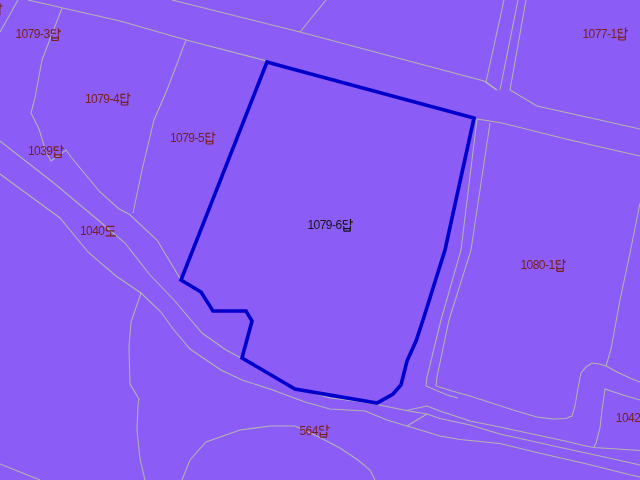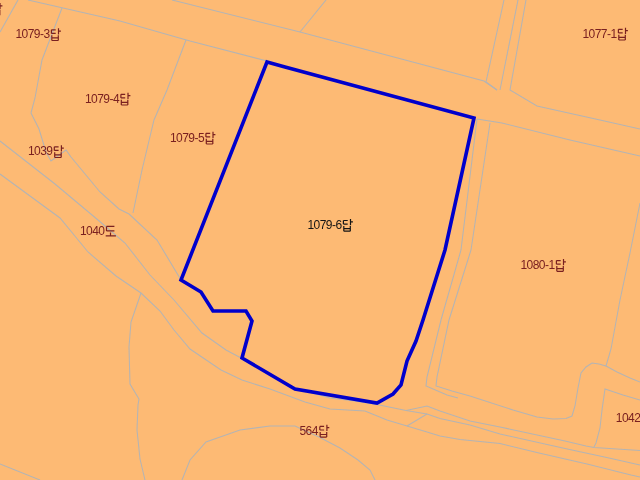--- a/index.html
+++ b/index.html
@@ -1,16 +1,16 @@
 <!DOCTYPE html>
 <html><head>
 <meta charset="utf-8">
 <style>
 html,body{margin:0;padding:0;background:#fff;}
-#map{position:relative;width:640px;height:480px;overflow:hidden;background:#fdba74;}
+#map{position:relative;width:640px;height:480px;overflow:hidden;background:#8b5cf6;}
 svg{display:block;}
 .g{stroke:#b4b4b4;stroke-width:1.05;fill:none;}
 .blue{stroke:#0000cc;stroke-width:3.6;fill:none;stroke-linejoin:miter;}
 .lbl{stroke:#7a2020;stroke-width:1.2;fill:none;}
 .lblk{stroke:#141414;stroke-width:1.2;fill:none;}
 text{font-family:"Liberation Sans",sans-serif;font-size:12px;letter-spacing:-0.55px;fill:#7a2020;}
 .tk{fill:#141414;}
 </style>
 </head>
 <body>

